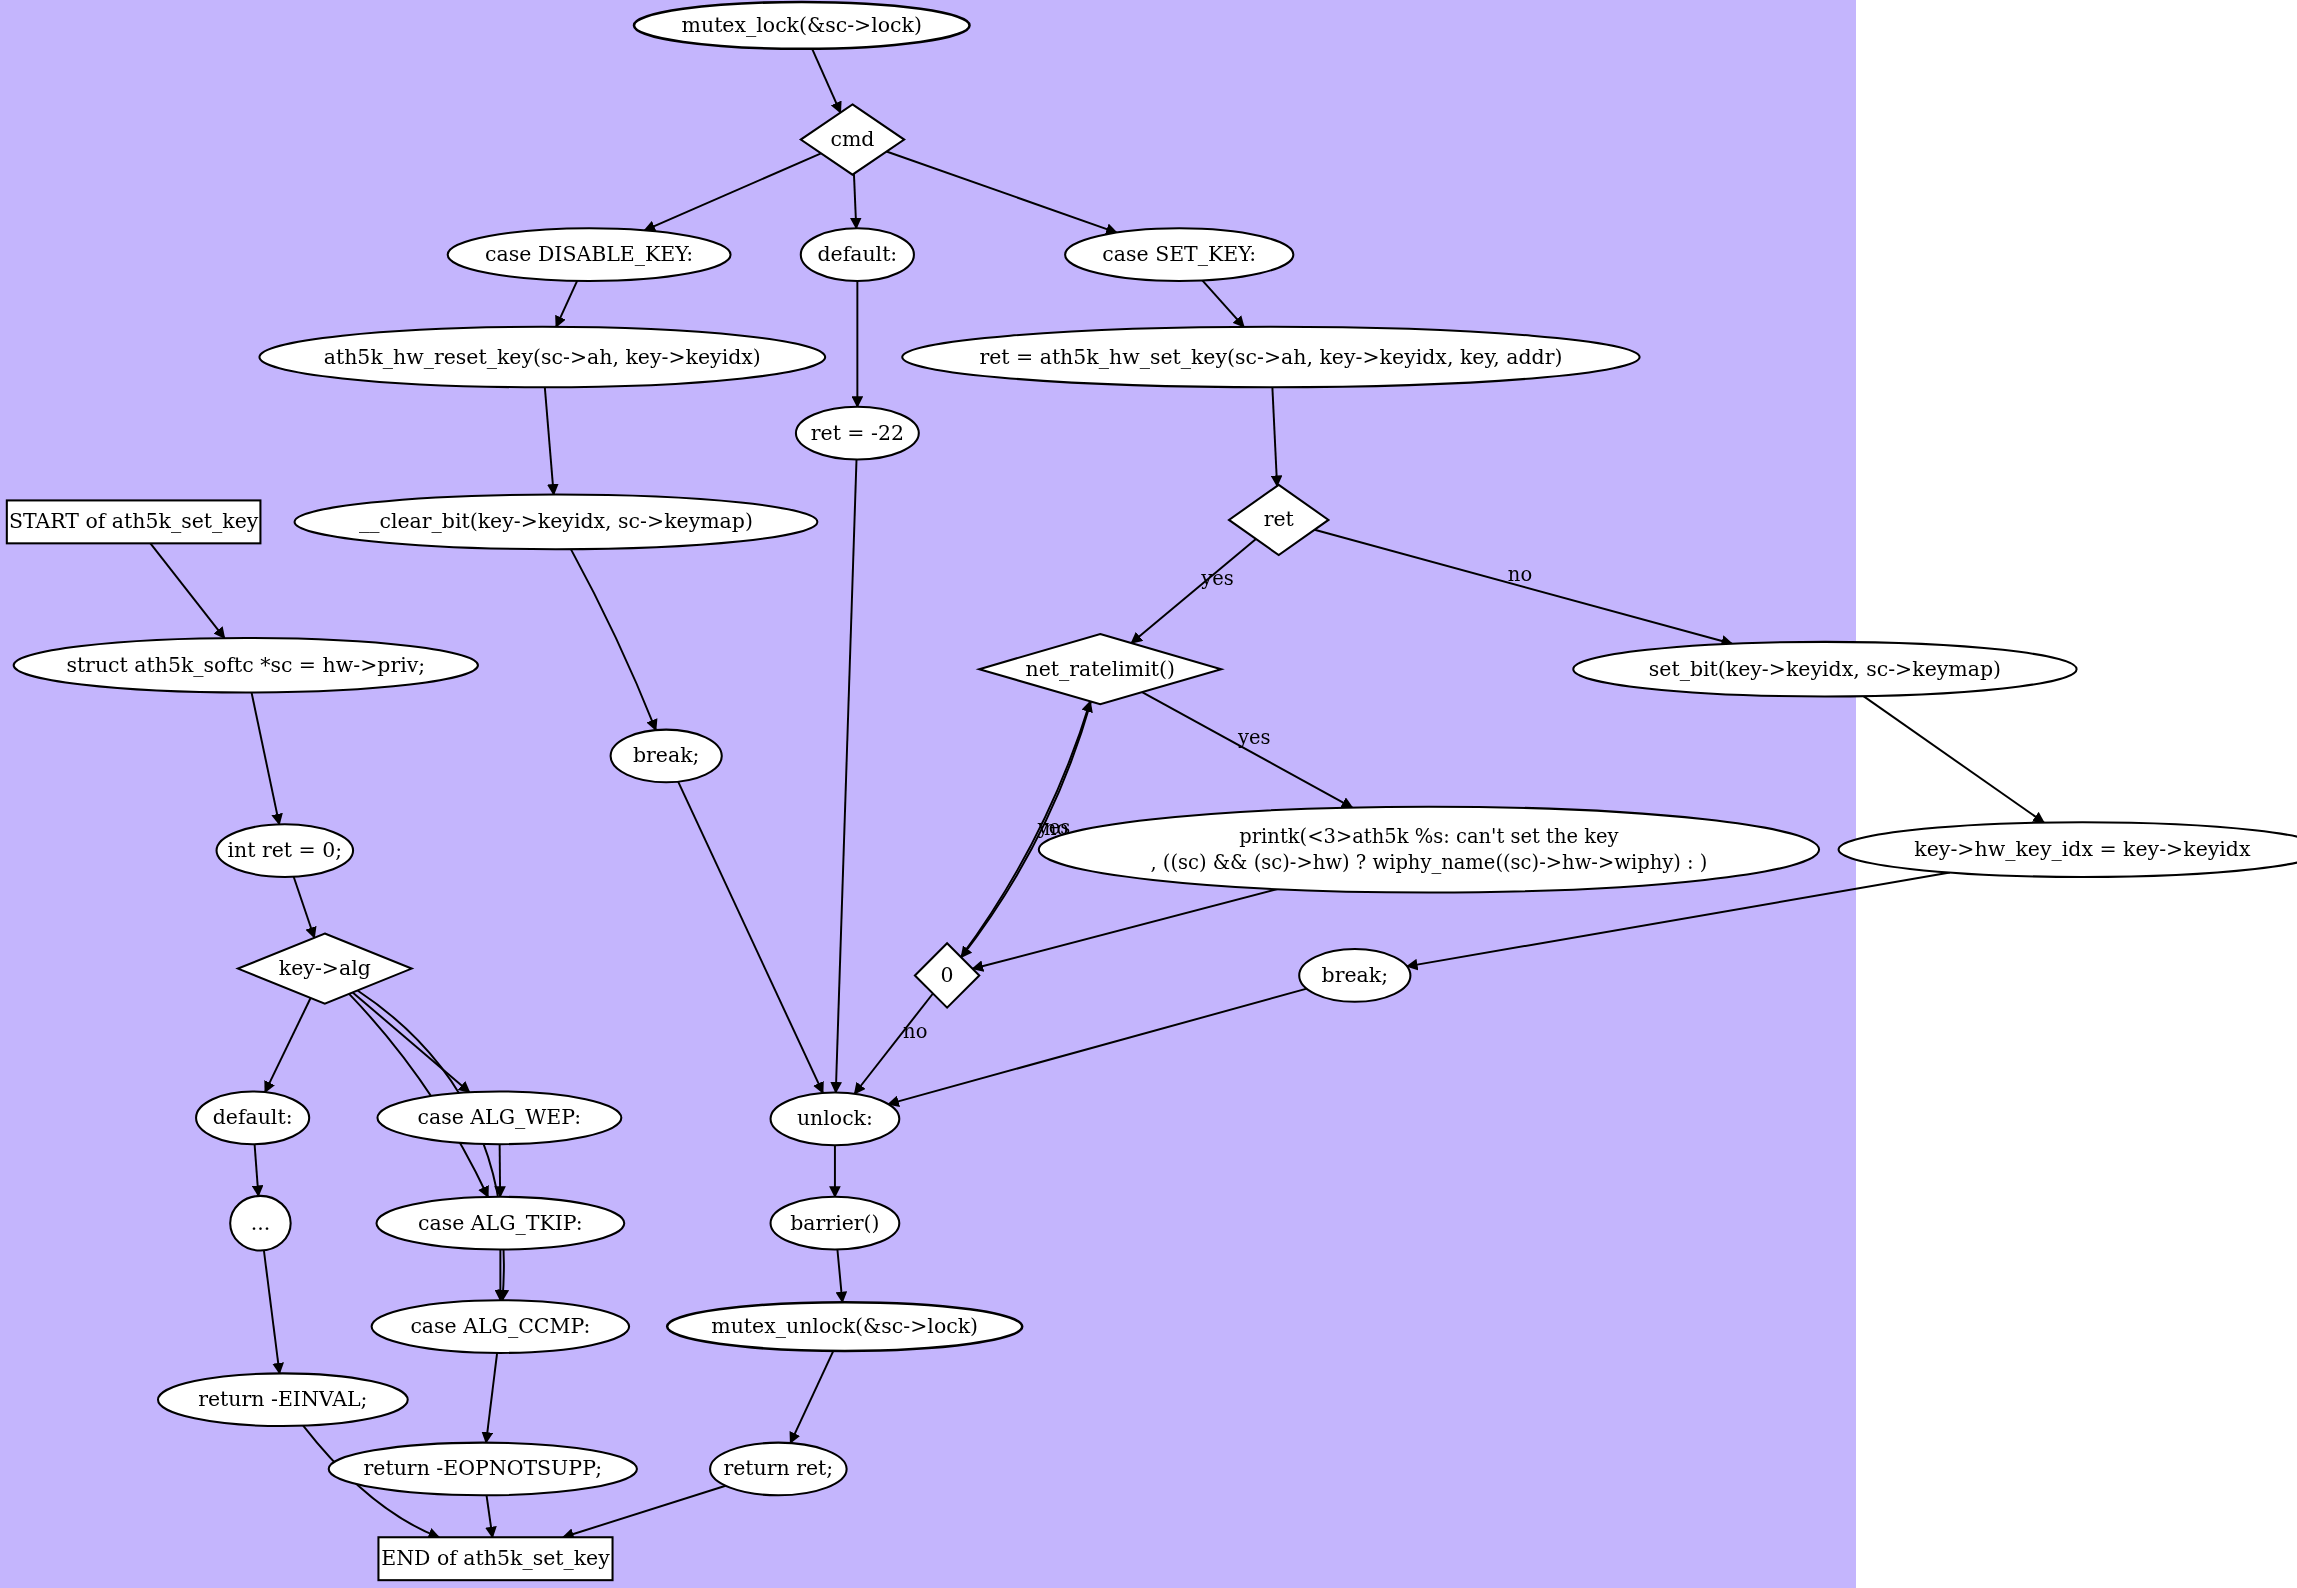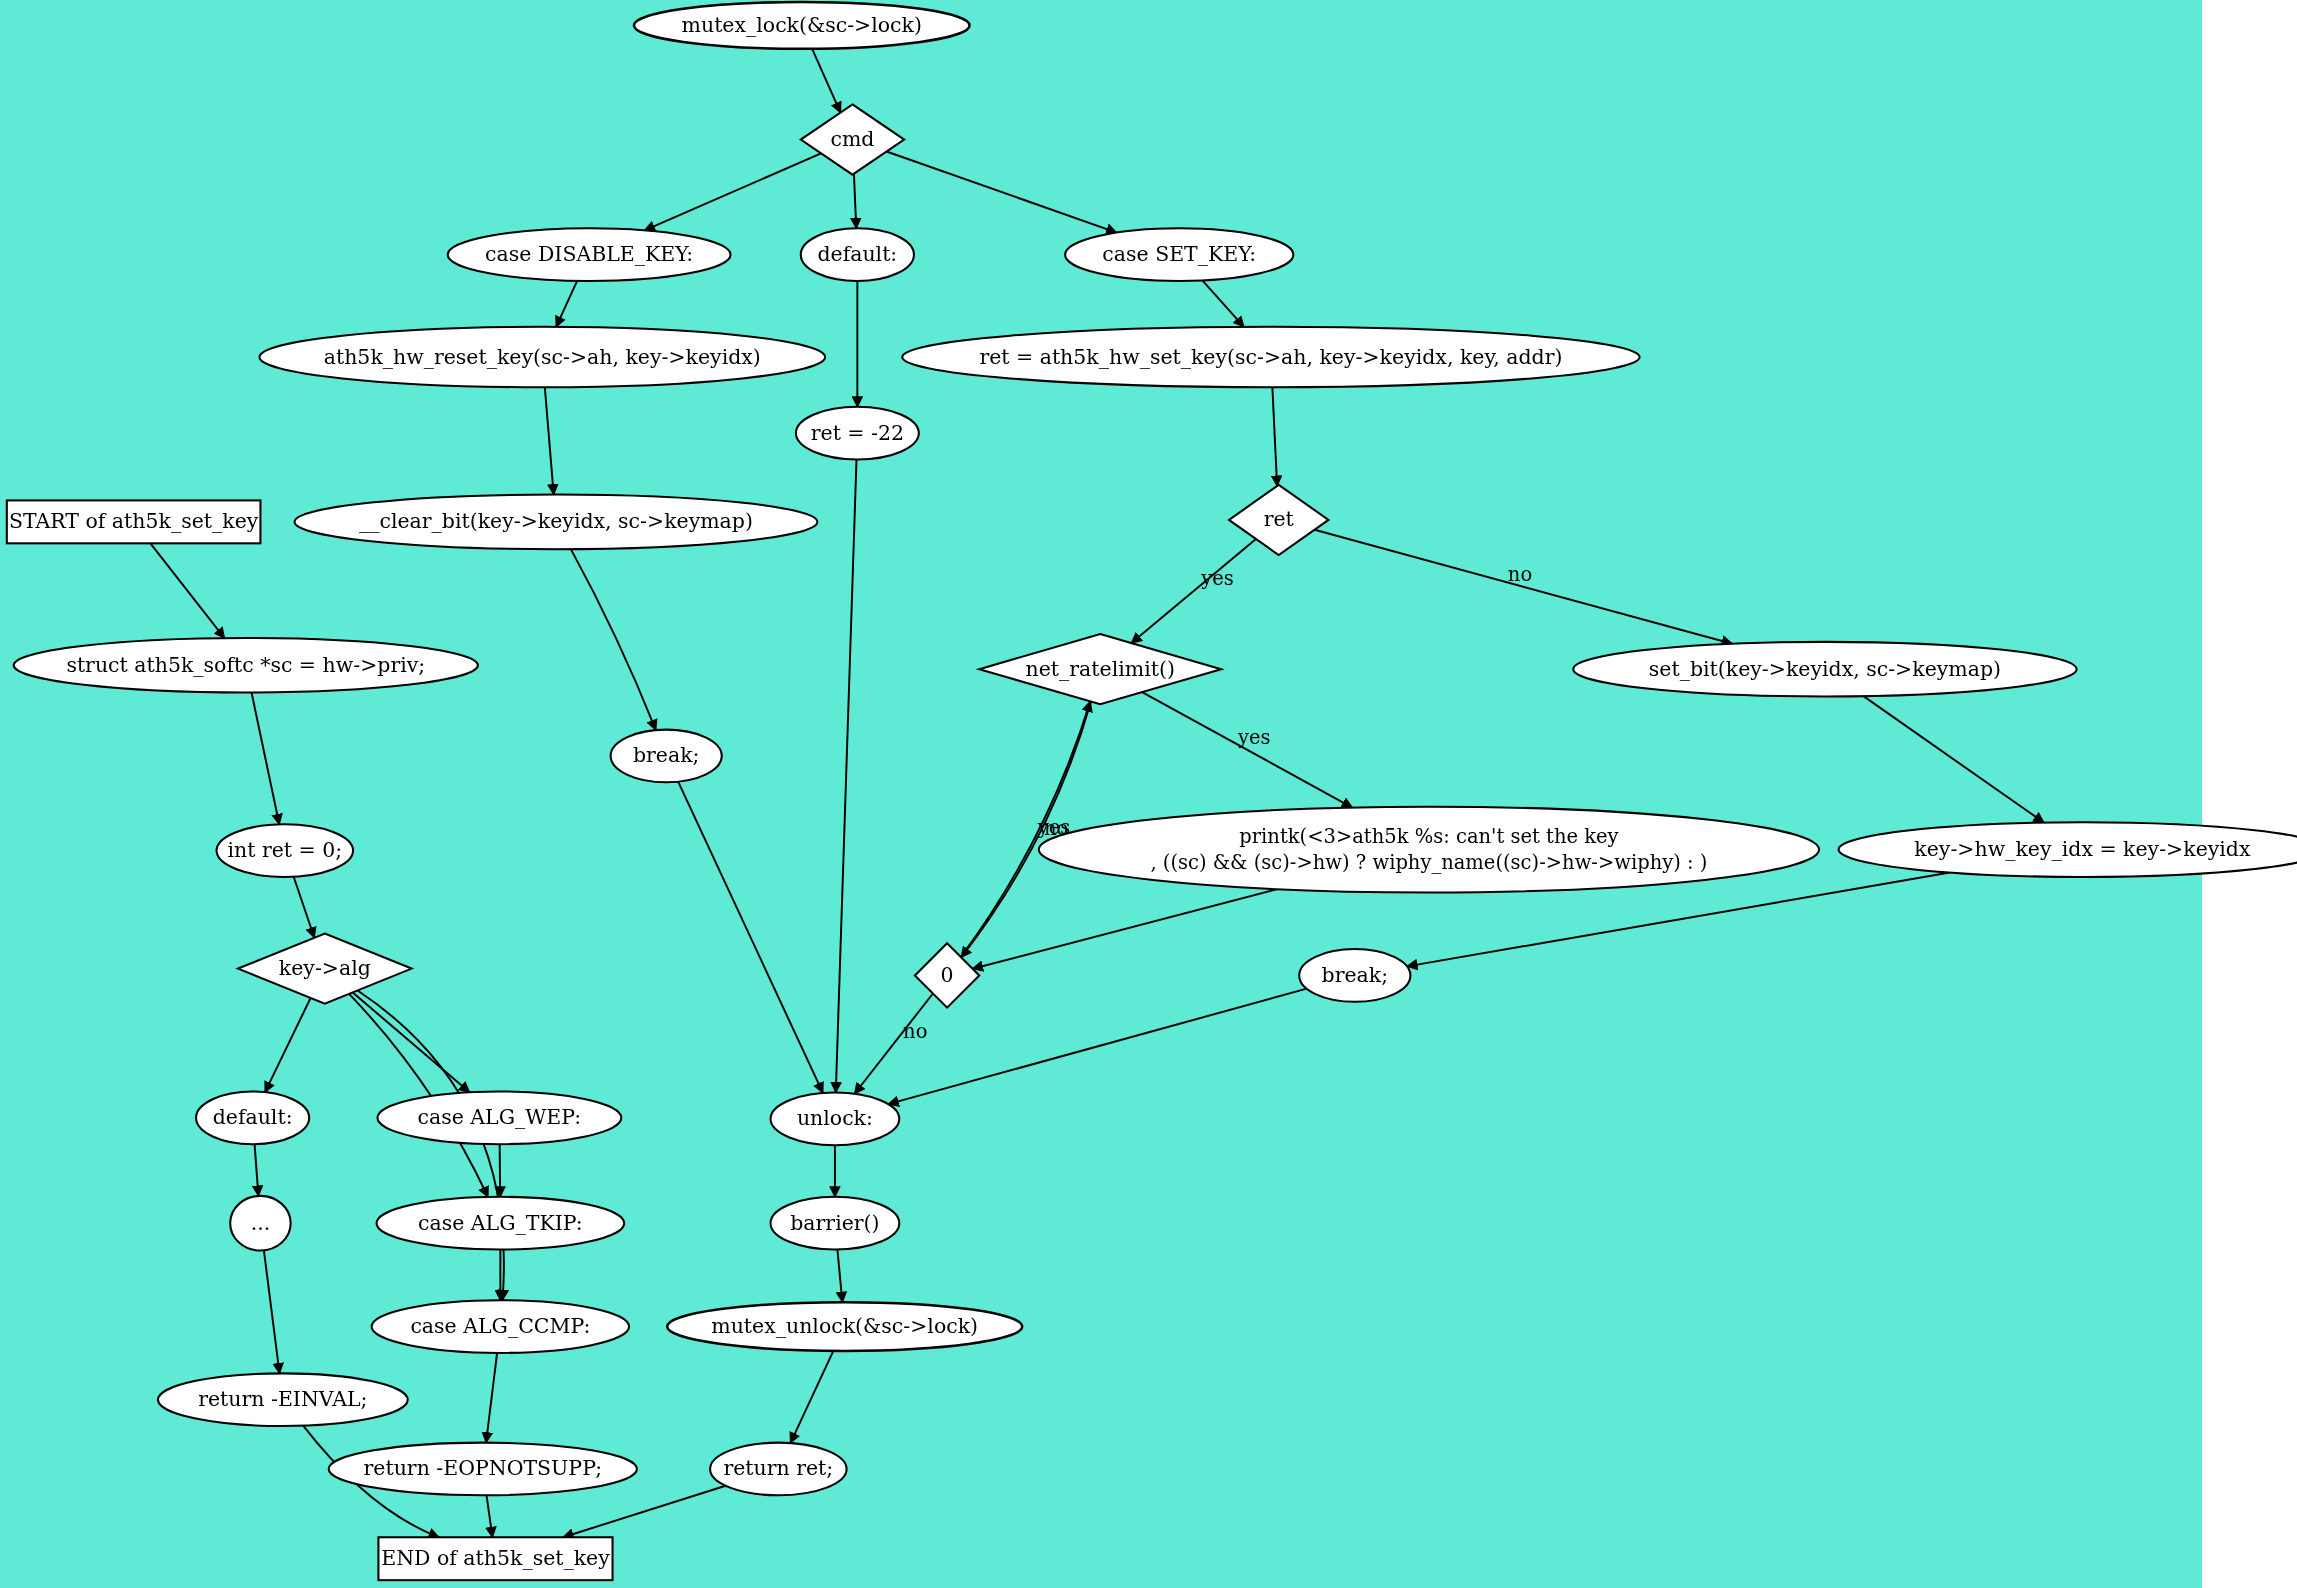--- a/index.html
+++ b/index.html
@@ -1,18 +1,18 @@
 <!DOCTYPE html>
 <html><head>
 <meta charset="utf-8">
 <style>
   html,body{margin:0;padding:0;background:#ffffff;}
   body{width:2298px;height:1589px;overflow:hidden;
        font-family:"DejaVu Serif","Liberation Serif",serif;}
-  #canvas{position:relative;width:2202px;height:1589px;background:#5eead4;}
+  #canvas{position:relative;width:1856px;height:1589px;background:#c4b5fd;}
   svg{display:block;}
   .nodeshape{stroke:#000;stroke-width:2.1;fill:#ffffff;}
   .nodeshape.thick{stroke-width:2.6;}
   .nlabel{font-family:"DejaVu Serif","Liberation Serif",serif;
           font-size:21px;fill:#000;text-anchor:middle;dominant-baseline:middle;}
   .nlabel.small{font-size:20px;}
   .elabel{font-family:"DejaVu Serif","Liberation Serif",serif;
           font-size:20px;fill:#000;text-anchor:middle;dominant-baseline:middle;}
   .edge{stroke:#000;stroke-width:2.0;fill:none;}
 </style>

